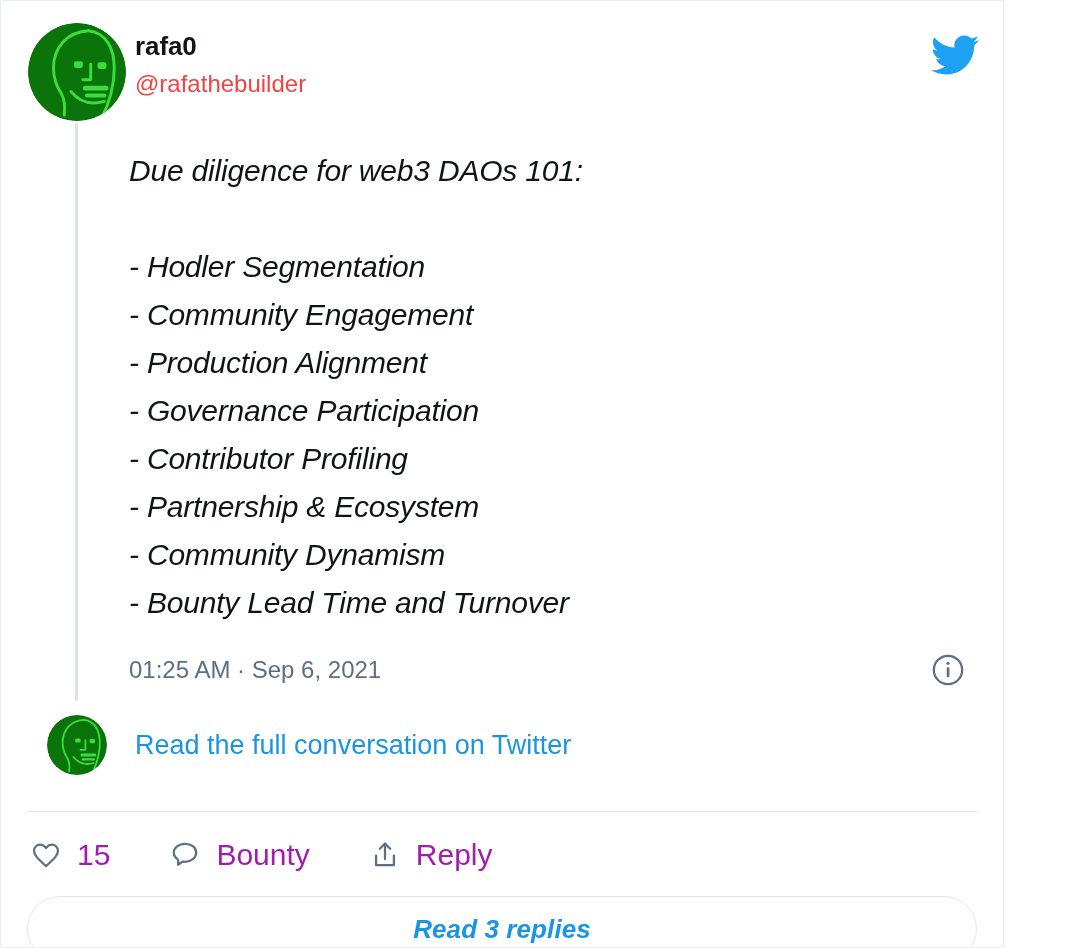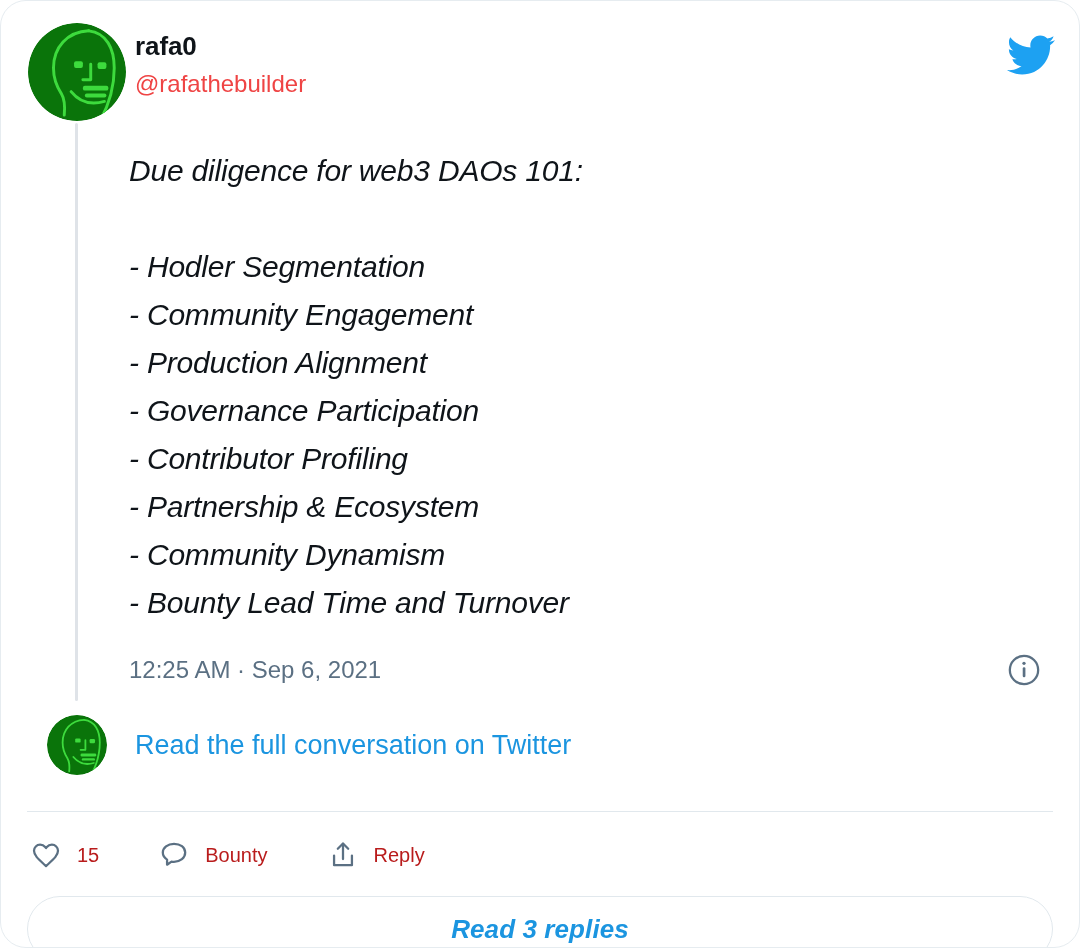--- a/index.html
+++ b/index.html
@@ -10,25 +10,25 @@
   body {
     width: 1080px;
     height: 948px;
     font-family: "Liberation Sans", sans-serif;
     -webkit-font-smoothing: antialiased;
   }
 
   .tweet-card {
     position: relative;
     box-sizing: border-box;
-    width: 1080px;
+    width: 1004px;
     height: 948px;
     background: #ffffff;
     border: 1px solid #e6ecf0;
-    border-radius: 26px;
+    border-radius: 2px;
     padding: 22px 24px 0 24px;
     overflow: hidden;
   }
 
   
   .tweet-header {
     display: flex;
     align-items: flex-start;
     position: relative;
   }
@@ -166,22 +166,22 @@
   
   .actions {
     display: flex;
     align-items: center;
     margin-top: 26px;
     padding-left: 4px;
   }
   .action {
     display: flex;
     align-items: center;
-    color: #b91c1c;
-    font-size: 20px;
+    color: #a21caf;
+    font-size: 30px;
     cursor: pointer;
     margin-right: 58px;
     line-height: 1;
   }
   .action .glyph {
     display: inline-flex;
     align-items: center;
     justify-content: center;
     width: 34px;
     height: 34px;
@@ -269,21 +269,21 @@
 - Hodler Segmentation
 - Community Engagement
 - Production Alignment
 - Governance Participation
 - Contributor Profiling
 - Partnership &amp; Ecosystem
 - Community Dynamism
 - Bounty Lead Time and Turnover</div>
 
     <div class="meta-row">
-      <div class="timestamp">12:25 AM · Sep 6, 2021</div>
+      <div class="timestamp">01:25 AM · Sep 6, 2021</div>
       <svg class="info-icon" viewBox="0 0 24 24" aria-hidden="true">
         <circle cx="12" cy="12" r="10" fill="none" stroke="#5b7083" stroke-width="1.6"></circle>
         <circle cx="12" cy="7.3" r="1.15" fill="#5b7083"></circle>
         <rect x="11.1" y="10" width="1.9" height="7.2" rx="0.9" fill="#5b7083"></rect>
       </svg>
     </div>
   </div>
 
   <div class="conversation-row">
     <div class="conversation-avatar-col">

